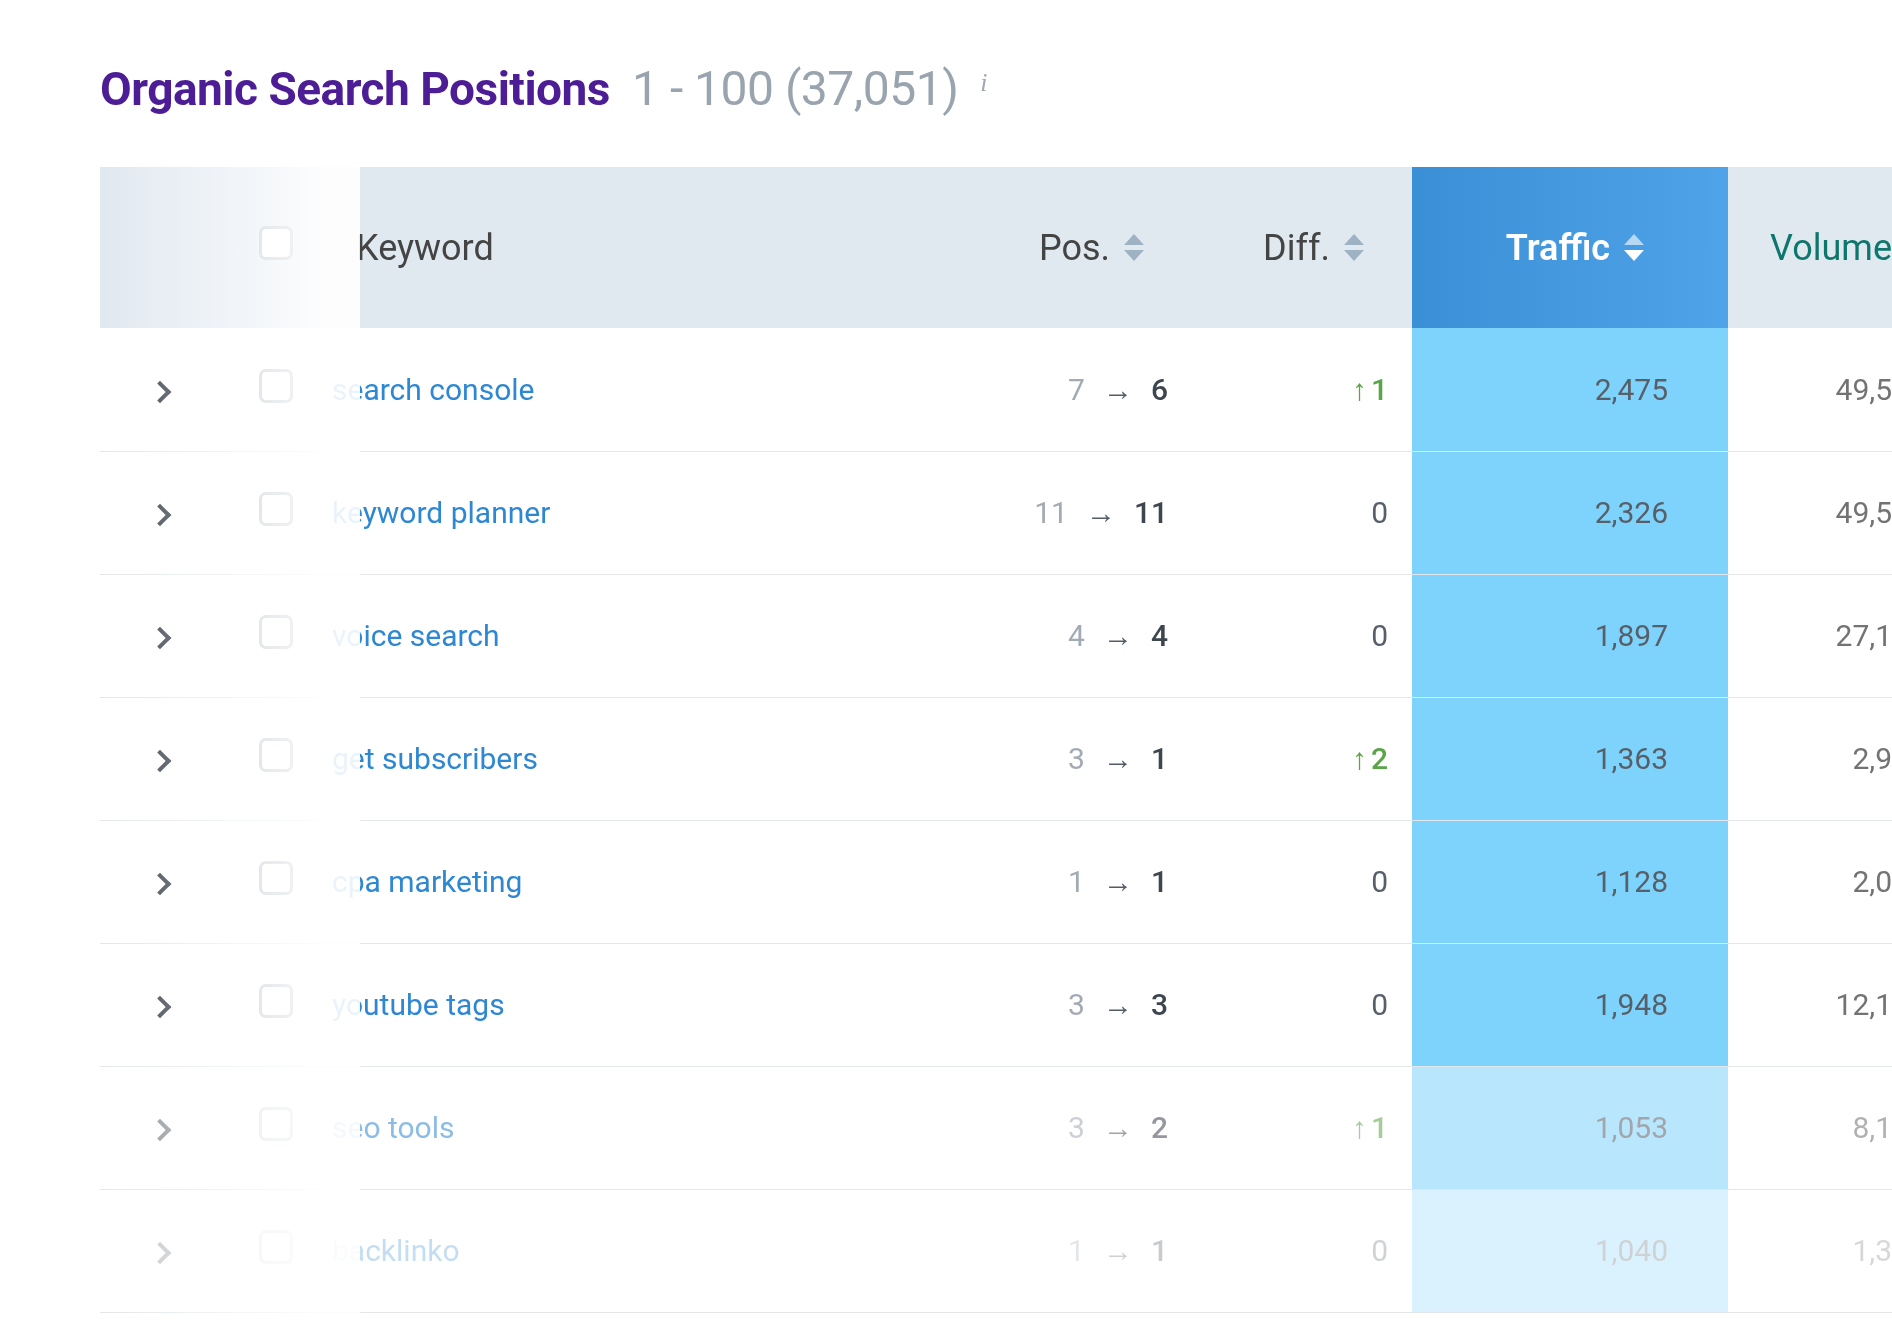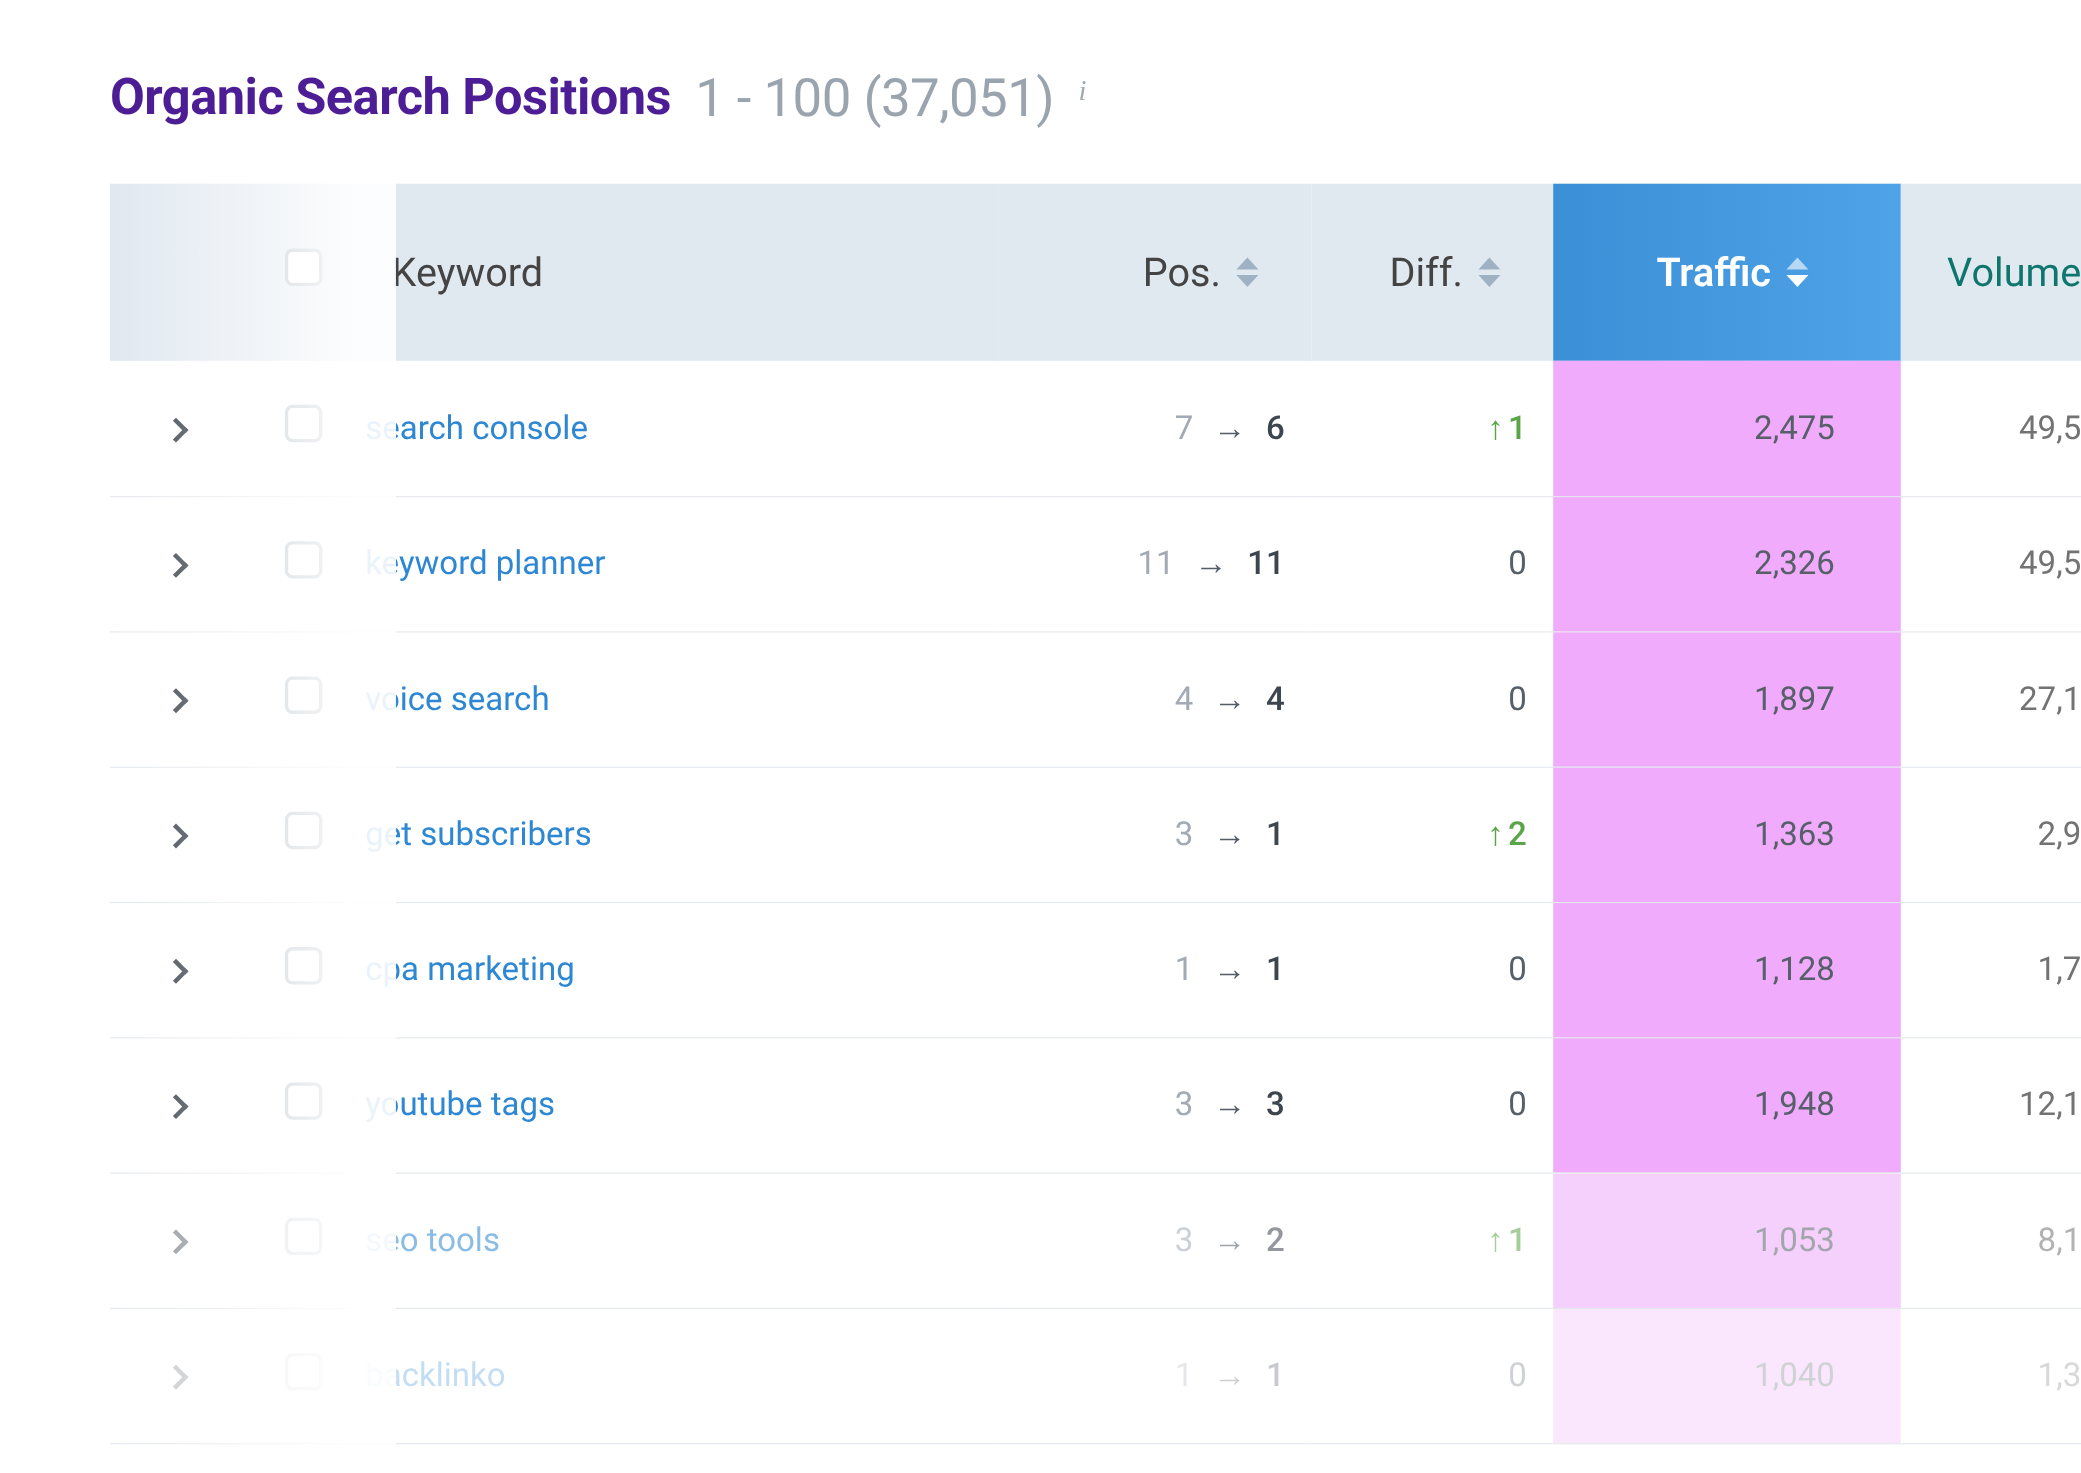--- a/index.html
+++ b/index.html
@@ -24,21 +24,21 @@
   .sort-arrows .down { border-top: 11px solid #9fb2c4; }
   .th.traffic .sort-arrows .up   { border-bottom-color: rgba(255,255,255,0.6); }
   .th.traffic .sort-arrows .down { border-top-color: #fff; }
 
   .table tbody td { border-bottom: 1px solid #e3e7eb; height: 123px; font-size: 30px; vertical-align: middle; }
   .td-exp { width: 120px; text-align: center; }
   .td-chk { width: 112px; text-align: center; }
   .td-kw  { width: 576px; }
   .td-pos { width: 284px; text-align: right; padding-right: 24px; color: #575f69; }
   .td-diff{ width: 220px; text-align: right; padding-right: 24px; color: #575f69; }
-  .td-traf{ width: 316px; text-align: right; padding-right: 60px; color: #575f69; background: #f0abfc; }
+  .td-traf{ width: 316px; text-align: right; padding-right: 60px; color: #575f69; background: #7dd3fc; }
   .td-vol { text-align: right; padding-right: 0; color: #737373; }
 
   .kw-link { color: #2d87d2; text-decoration: none; }
   .chevron { display: inline-block; transform: rotate(45deg); width: 16px; height: 16px; border-top: 4px solid #2e3640; border-right: 4px solid #2e3640; }
   .checkbox { display: inline-block; width: 34px; height: 34px; border: 3px solid #b3bbc4; border-radius: 7px; background: #fff; }
 
   .pos-cell { display: inline-flex; align-items: center; gap: 18px; }
   .pos-cell .from { color: #a2aab4; }
   .pos-cell .arrow { color: #545c66; font-size: 30px; }
   .pos-cell .to { color: #3d454f; font-weight: 500; }
@@ -166,21 +166,21 @@
           <td class="td-exp"><span class="chevron"></span></td>
           <td class="td-chk"><span class="checkbox"></span></td>
           <td class="td-kw"><a href="#" class="kw-link">cpa marketing</a></td>
           <td class="td-pos"><span class="pos-cell">
               <span class="from">1</span>
               <span class="arrow">→</span>
               <span class="to">1</span>
             </span></td>
           <td class="td-diff"><span>0</span></td>
           <td class="td-traf">1,128</td>
-          <td class="td-vol">1,7</td>
+          <td class="td-vol">2,0</td>
         </tr>
         <tr>
           <td class="td-exp"><span class="chevron"></span></td>
           <td class="td-chk"><span class="checkbox"></span></td>
           <td class="td-kw"><a href="#" class="kw-link">youtube tags</a></td>
           <td class="td-pos"><span class="pos-cell">
               <span class="from">3</span>
               <span class="arrow">→</span>
               <span class="to">3</span>
             </span></td>

